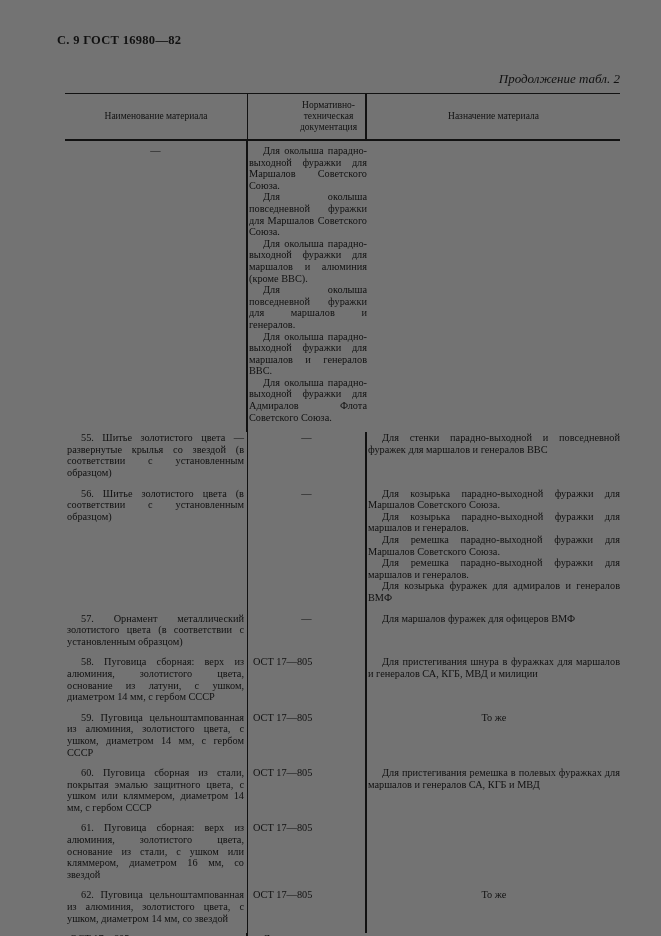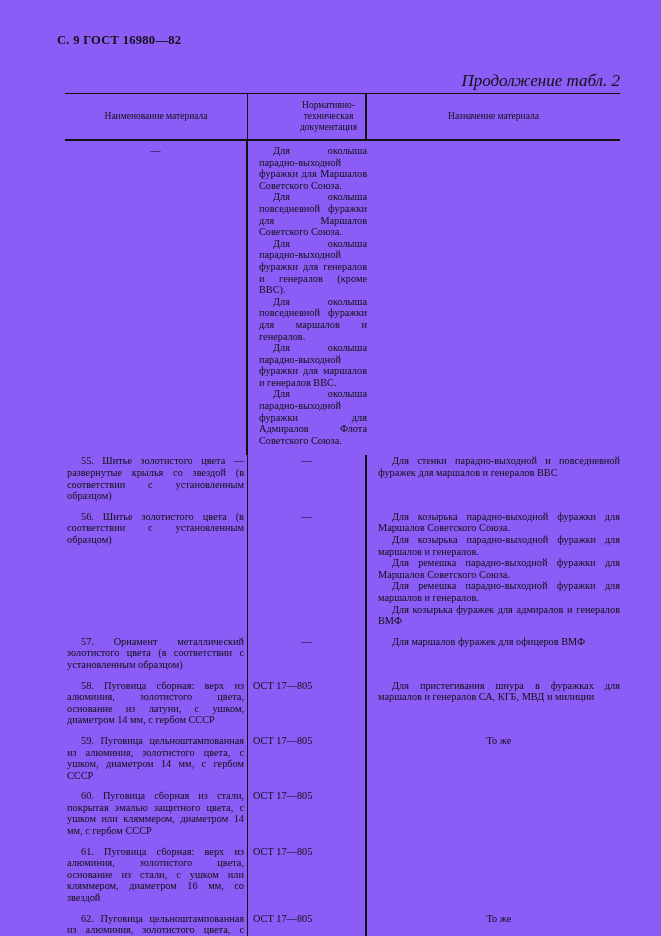--- a/index.html
+++ b/index.html
@@ -1,30 +1,30 @@
 <!DOCTYPE html>
 <html><head>
 <meta charset="utf-8">
 <style>
   html,body{margin:0;padding:0;background:#e8e8e8;}
   .page{
     position:relative;
     width:661px;height:936px;
-    background:#8b5cf6;
+    background:#737373;
     font-family:"Liberation Serif","DejaVu Serif",serif;
     color:#111;
     overflow:hidden;
   }
   .doc-header{
     position:absolute;left:57px;top:33px;
     font-weight:bold;font-size:12.5px;letter-spacing:.3px;
   }
   .continuation{
     position:absolute;top:71px;left:65px;width:555px;
-    text-align:right;font-style:italic;font-size:17px;
+    text-align:right;font-style:italic;font-size:13px;
   }
   .materials-table{
     position:absolute;left:65px;top:93px;width:555px;
   }
   .trow{
     display:grid;
     grid-template-columns:183px 119px 253px;
   }
   .thead{
     border-top:1px solid #111;
@@ -47,21 +47,21 @@
   .hc2{border-right:2.5px solid #111;margin-left:44px;}
   .tbody .trow:first-child .cell{padding-top:4px;}
   .c-name{
     text-align:justify;
     text-indent:14px;
   }
   .c-doc{
     padding-left:5px;padding-top:0;
   }
   .c-doc.dash{text-align:center;padding-left:0;}
-  .c-purpose{padding-left:11px;}
+  .c-purpose{padding-left:1px;}
   .para{
     margin:0;
     text-align:justify;
     text-indent:14px;
   }
   .para.same{text-align:center;text-indent:0;}
 </style>
 </head>
 <body>
 
@@ -78,21 +78,21 @@
       <div class="hcell hc2">Нормативно-техническая документация</div>
       <div class="hcell">Назначение материала</div>
     </div>
 
     <div class="tbody">
   <div class="trow">
     <div class="cell c2 c-doc dash">—</div>
     <div class="cell c-purpose">
             <p class="para">Для околыша парадно-выходной фуражки для Маршалов Советского Союза.</p>
             <p class="para">Для околыша повседневной фуражки для Маршалов Советского Союза.</p>
-            <p class="para">Для околыша парадно-выходной фуражки для генералов и генералов (кроме ВВС).</p>
+            <p class="para">Для околыша парадно-выходной фуражки для маршалов и алюминия (кроме ВВС).</p>
             <p class="para">Для околыша повседневной фуражки для маршалов и генералов.</p>
             <p class="para">Для околыша парадно-выходной фуражки для маршалов и генералов ВВС.</p>
             <p class="para">Для околыша парадно-выходной фуражки для Адмиралов Флота Советского Союза.</p>
           </div>
   </div>
 
   <div class="trow">
     <div class="cell c1 c-name">55. Шитье золотистого цвета — развернутые крылья со звездой (в соответствии с установленным образцом)</div>
     <div class="cell c2 c-doc dash">—</div>
     <div class="cell c-purpose">
@@ -132,20 +132,23 @@
     <div class="cell c1 c-name">59. Пуговица цельноштампованная из алюминия, золотистого цвета, с ушком, диаметром 14 мм, с гербом СССР</div>
     <div class="cell c2 c-doc">ОСТ 17—805</div>
     <div class="cell c-purpose">
             <p class="para same">То же</p>
           </div>
   </div>
 
   <div class="trow">
     <div class="cell c1 c-name">60. Пуговица сборная из стали, покрытая эмалью защитного цвета, с ушком или кляммером, диаметром 14 мм, с гербом СССР</div>
     <div class="cell c2 c-doc">ОСТ 17—805</div>
+    <div class="cell c-purpose">
+            <p class="para">Для пристегивания ремешка в полевых фуражках для маршалов и генералов СА, КГБ и МВД</p>
+          </div>
   </div>
 
   <div class="trow">
     <div class="cell c1 c-name">61. Пуговица сборная: верх из алюминия, золотистого цвета, основание из стали, с ушком или кляммером, диаметром 16 мм, со звездой</div>
     <div class="cell c2 c-doc">ОСТ 17—805</div>
   </div>
 
   <div class="trow">
     <div class="cell c1 c-name">62. Пуговица цельноштампованная из алюминия, золотистого цвета, с ушком, диаметром 14 мм, со звездой</div>
     <div class="cell c2 c-doc">ОСТ 17—805</div>

